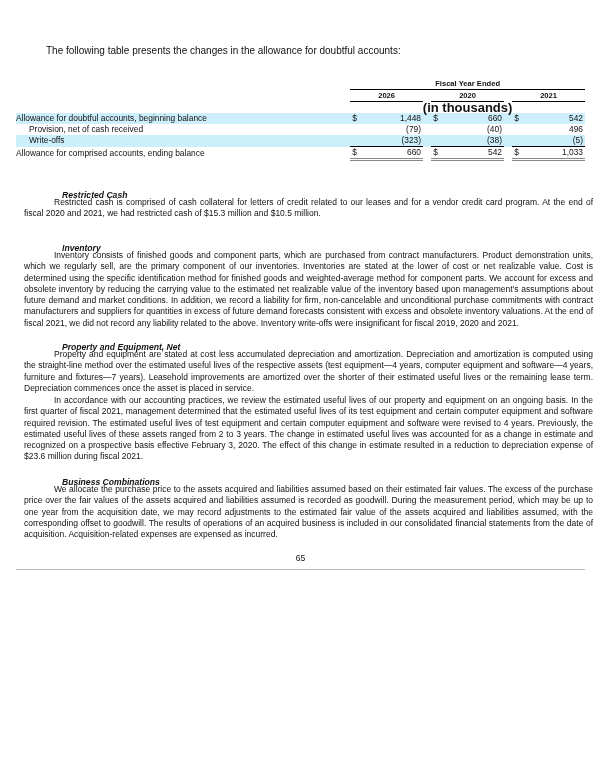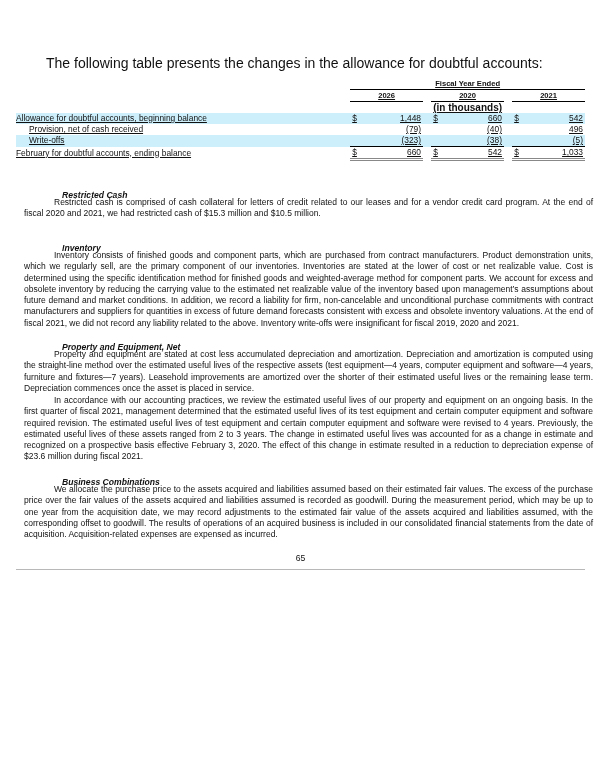--- a/index.html
+++ b/index.html
@@ -2,29 +2,29 @@
 <html><head>
   <meta charset="utf-8">
   <style>
     html, body { margin: 0; padding: 0; background: #ffffff; }
     body {
       width: 600px; height: 776px; position: relative; overflow: hidden;
       font-family: "Liberation Sans", sans-serif; color: #111;
       font-size: 8.6px; line-height: 11.4px;
     }
     .page { position: absolute; left: 16px; top: 0; width: 569px; }
-    .intro { position: absolute; left: 30px; top: 58px; font-size: 14px; }
+    .intro { position: absolute; left: 30px; top: 45px; font-size: 10px; }
     table.allow {
       position: absolute; left: 0; top: 78px; width: 569px;
-      border-collapse: collapse; font-size: 8.4px; text-decoration: underline;
+      border-collapse: collapse; font-size: 8.4px;
     }
     table.allow td { padding: 0; height: 11px; line-height: 11px; white-space: nowrap; }
     .hdr-fye { text-align: center; font-weight: bold; font-size: 7.6px; border-bottom: 1.3px solid #000; }
     .hdr-yr { text-align: center; font-weight: bold; font-size: 7.6px; border-bottom: 1.3px solid #000; }
-    .hdr-unit { text-align: center; font-weight: bold; font-size: 10px; }
+    .hdr-unit { text-align: center; font-weight: bold; font-size: 13px; }
     .shade td.sh { background: #cdeffb; }
     .lbl { padding-left: 0; }
     .lbl.ind { padding-left: 13px !important; }
     .cur { text-align: left; padding-left: 2px !important; }
     .num { text-align: right; padding-right: 2px !important; }
     .ul td.u { border-bottom: 1.3px solid #000; }
     .total td.t { border-bottom: 3px double #888; }
     .gap { width: 8px; }
 
     h3 {
@@ -105,21 +105,21 @@
       <td class="sh num u">(323)</td>
       <td class="sh"></td>
       <td class="sh u"></td>
       <td class="sh num u">(38)</td>
       <td class="sh"></td>
       <td class="sh u"></td>
       <td class="sh num u">(5)</td>
     </tr>
 
     <tr class="total">
-      <td class="lbl">February for doubtful accounts, ending balance</td>
+      <td class="lbl">Allowance for comprised accounts, ending balance</td>
       <td class="cur t">$</td>
       <td class="num t">660</td>
       <td></td>
       <td class="cur t">$</td>
       <td class="num t">542</td>
       <td></td>
       <td class="cur t">$</td>
       <td class="num t">1,033</td>
     </tr>
   </tbody>

